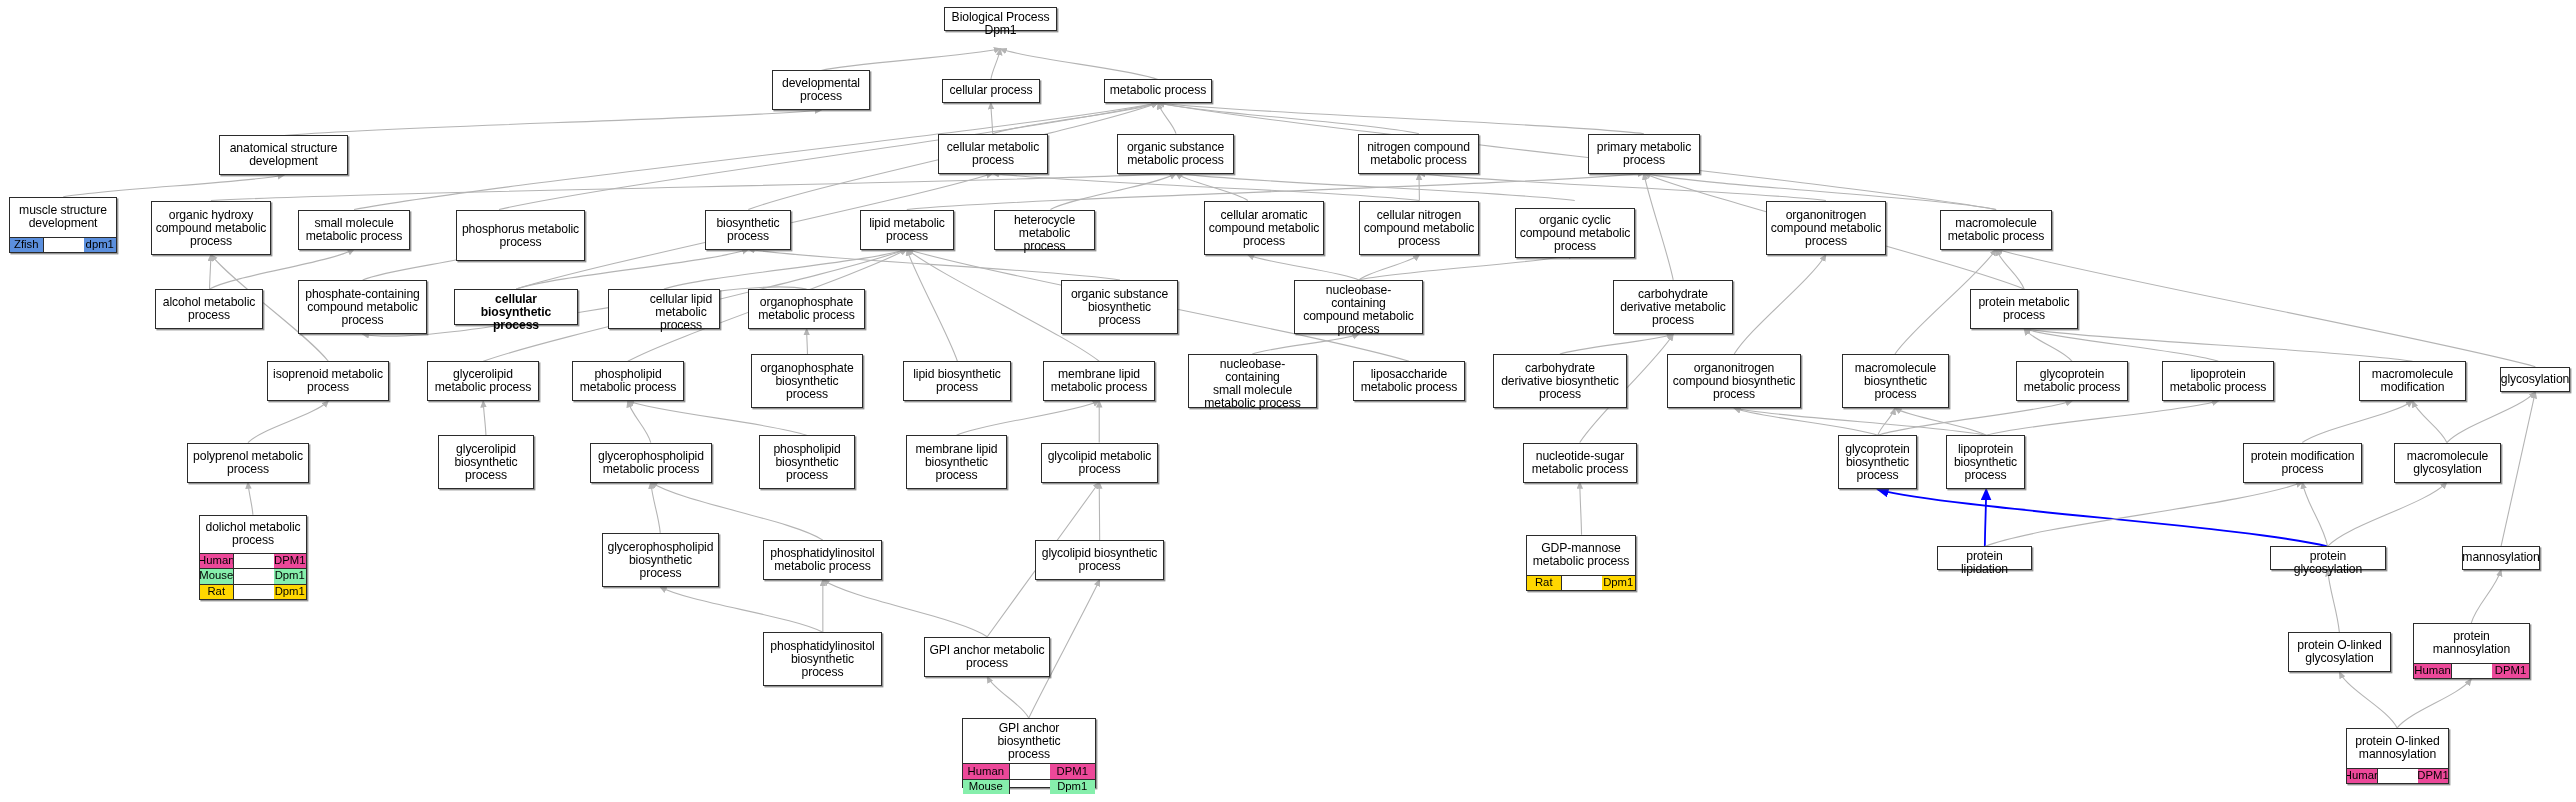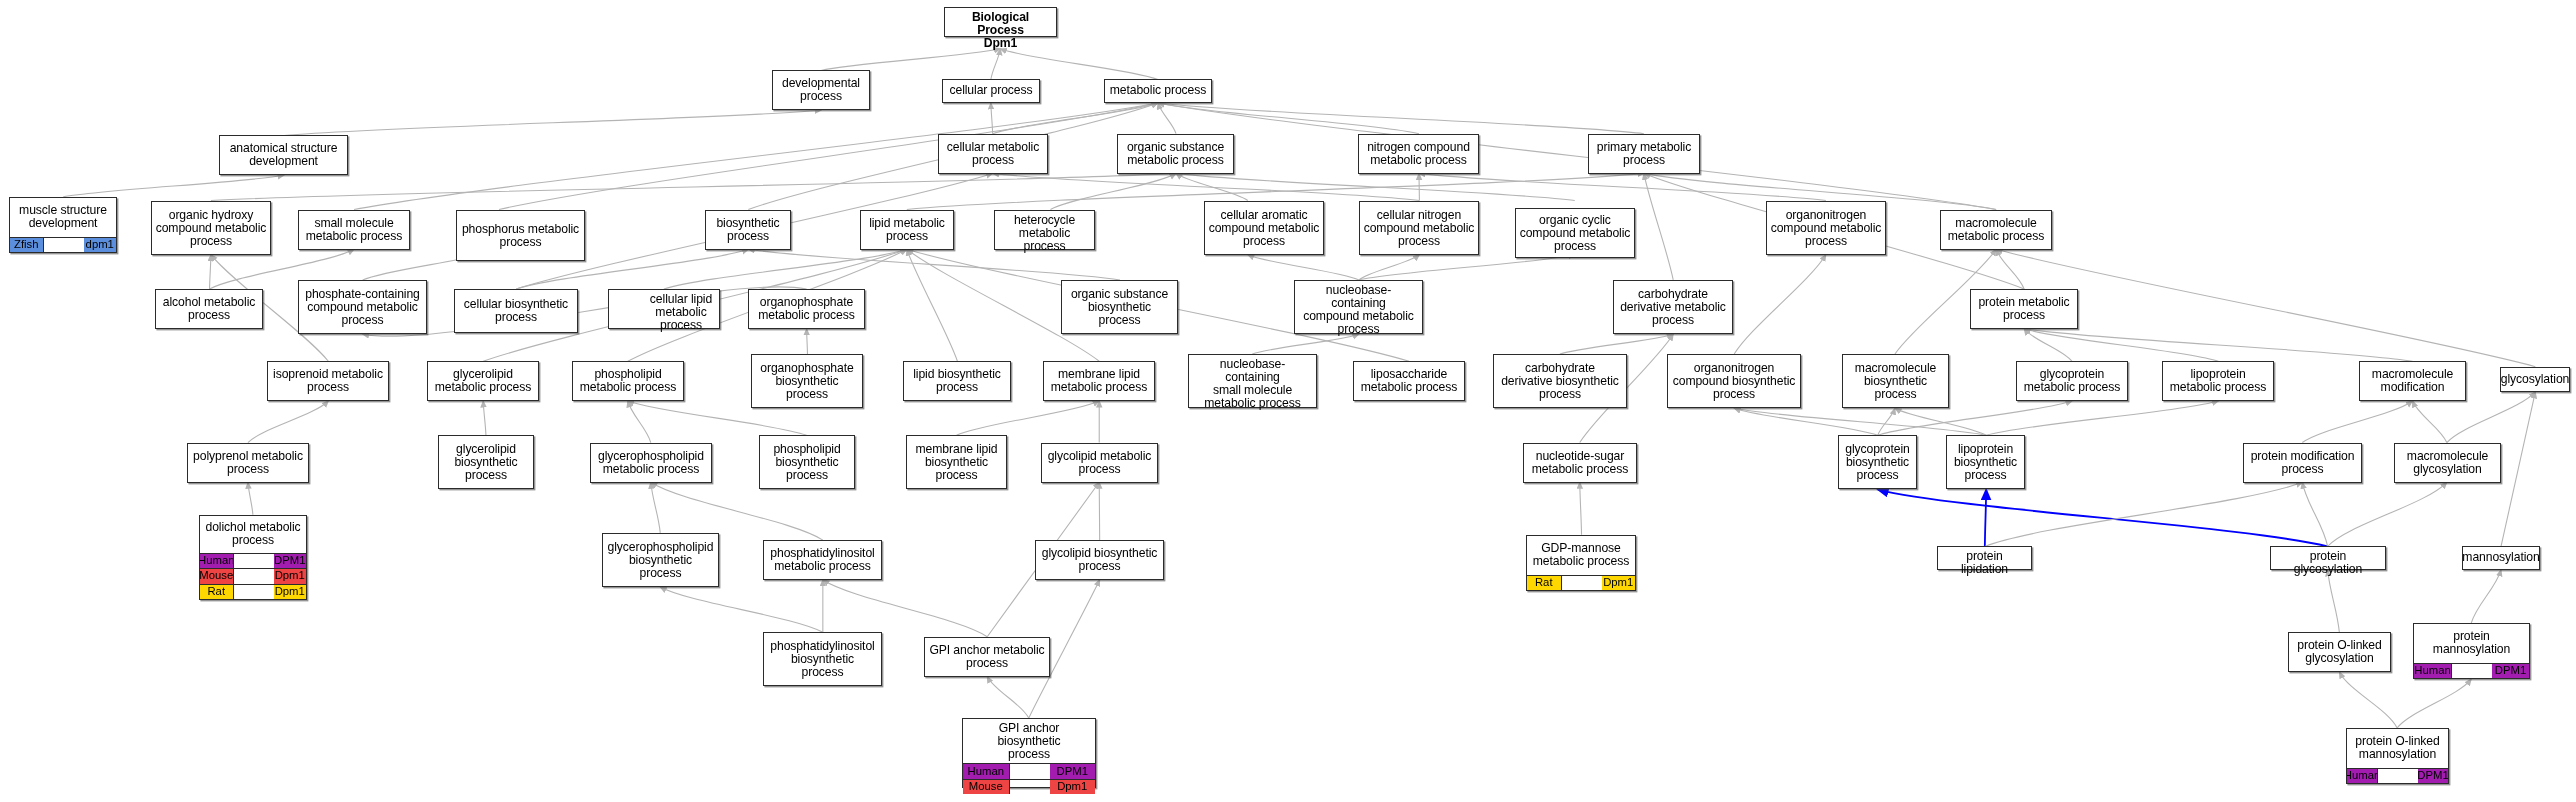--- a/index.html
+++ b/index.html
@@ -31,22 +31,22 @@
   .generow{display:flex;height:14.5px;border-bottom:1.3px solid #2b2b2b;gap:40px;}
   .generow:last-child{border-bottom:none;}
   .genecell{
     flex:1 1 50%;
     display:flex;align-items:center;justify-content:center;
     font-size:11.3px;line-height:11.7px;color:#000;
     border-right:1.3px solid #2b2b2b;
     overflow:hidden;
   }
   .genecell:last-child{border-right:none;}
-  .sp-human{background:#a21caf;}
-  .sp-mouse{background:#ef4444;}
+  .sp-human{background:#ec4899;}
+  .sp-mouse{background:#86efac;}
   .sp-rat{background:#ffd700;}
   .sp-zfish{background:#5b8fdd;}
 </style>
 </head>
 <body>
 
 <div id="canvas">
   <svg id="edges" viewBox="0 0 2852 888" preserveAspectRatio="none">
       <defs>
         <marker id="ah" markerWidth="7" markerHeight="7" refX="6" refY="3" orient="auto" markerUnits="strokeWidth">
@@ -140,21 +140,21 @@
       <path d="M1093,705 C1060.24,682.95 943.76,664.05 911,642" stroke="#b4b4b4" stroke-width="1.2" fill="none" marker-end="url(#ah)"></path>
       <path d="M1093,705 C1115.32,675 1194.68,564 1217,534" stroke="#b4b4b4" stroke-width="1.2" fill="none" marker-end="url(#ah)"></path>
       <path d="M2590,700 C2587.66,675.85 2579.34,655.15 2577,631" stroke="#b4b4b4" stroke-width="1.2" fill="none" marker-end="url(#ah)"></path>
       <path d="M2736,690 C2741.94,669.35 2763.06,651.65 2769,631" stroke="#b4b4b4" stroke-width="1.2" fill="none" marker-end="url(#ah)"></path>
       <path d="M1139,795 C1130.72,778.9 1101.28,765.1 1093,749" stroke="#b4b4b4" stroke-width="1.2" fill="none" marker-end="url(#ah)"></path>
       <path d="M1139,795 C1153.13,765 1203.37,672 1217.5,642" stroke="#b4b4b4" stroke-width="1.2" fill="none" marker-end="url(#ah)"></path>
       <path d="M2654,806 C2642.48,784.3 2601.52,765.7 2590,744" stroke="#b4b4b4" stroke-width="1.2" fill="none" marker-end="url(#ah)"></path>
       <path d="M2654,806 C2668.76,787.1 2721.24,770.9 2736,752" stroke="#b4b4b4" stroke-width="1.2" fill="none" marker-end="url(#ah)"></path>
     </svg>
   <div id="nodes">
-      <div class="node" style="left: 944px; top: 7.2px; width: 113px; height: 30px; font-weight: bold;">
+      <div class="node" style="left: 944px; top: 7.2px; width: 113px; height: 24px;">
         <div class="title">Biological Process
 Dpm1</div>
       </div>
       <div class="node" style="left: 772px; top: 70px; width: 98px; height: 40px;">
         <div class="title">developmental
 process</div>
       </div>
       <div class="node" style="left: 942px; top: 79px; width: 98px; height: 23.5px;">
         <div class="title">cellular process</div>
       </div>
@@ -242,21 +242,21 @@
       </div>
       <div class="node" style="left: 155px; top: 289px; width: 108px; height: 40px;">
         <div class="title">alcohol metabolic
 process</div>
       </div>
       <div class="node" style="left: 298px; top: 280px; width: 129px; height: 54px;">
         <div class="title">phosphate-containing
 compound metabolic
 process</div>
       </div>
-      <div class="node" style="left: 454px; top: 289px; width: 124px; height: 44px;">
+      <div class="node" style="left: 454px; top: 289px; width: 124px; height: 36px; font-weight: bold;">
         <div class="title">cellular biosynthetic
 process</div>
       </div>
       <div class="node" style="left: 608px; top: 289px; width: 112px; height: 40px; padding-left: 34px;">
         <div class="title">cellular lipid
 metabolic process</div>
       </div>
       <div class="node" style="left: 748px; top: 289px; width: 117px; height: 40px;">
         <div class="title">organophosphate
 metabolic process</div>

